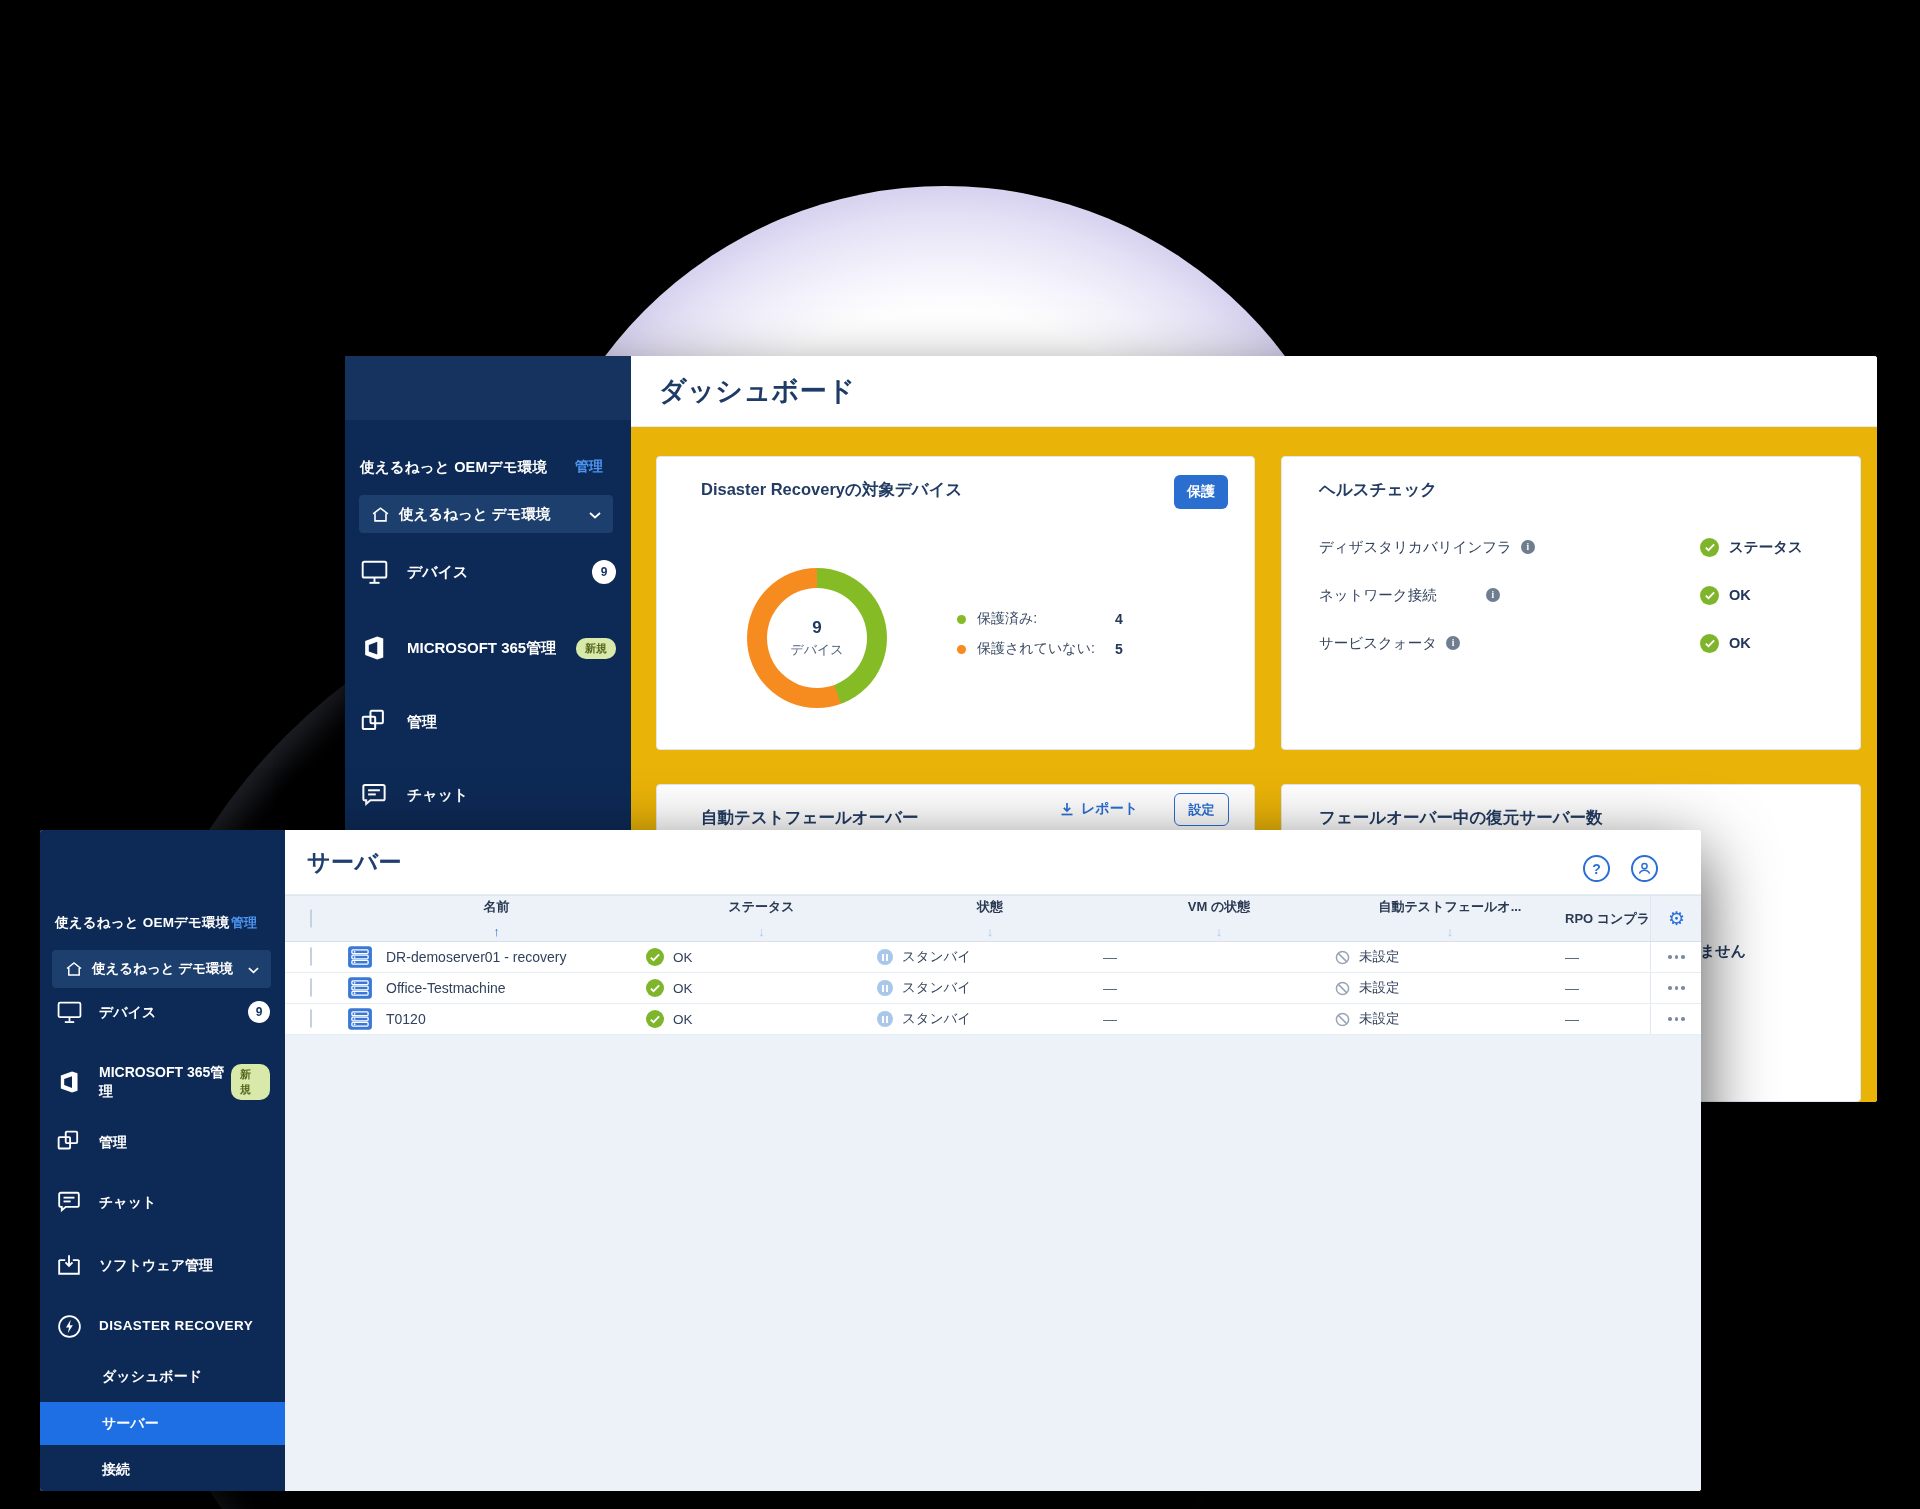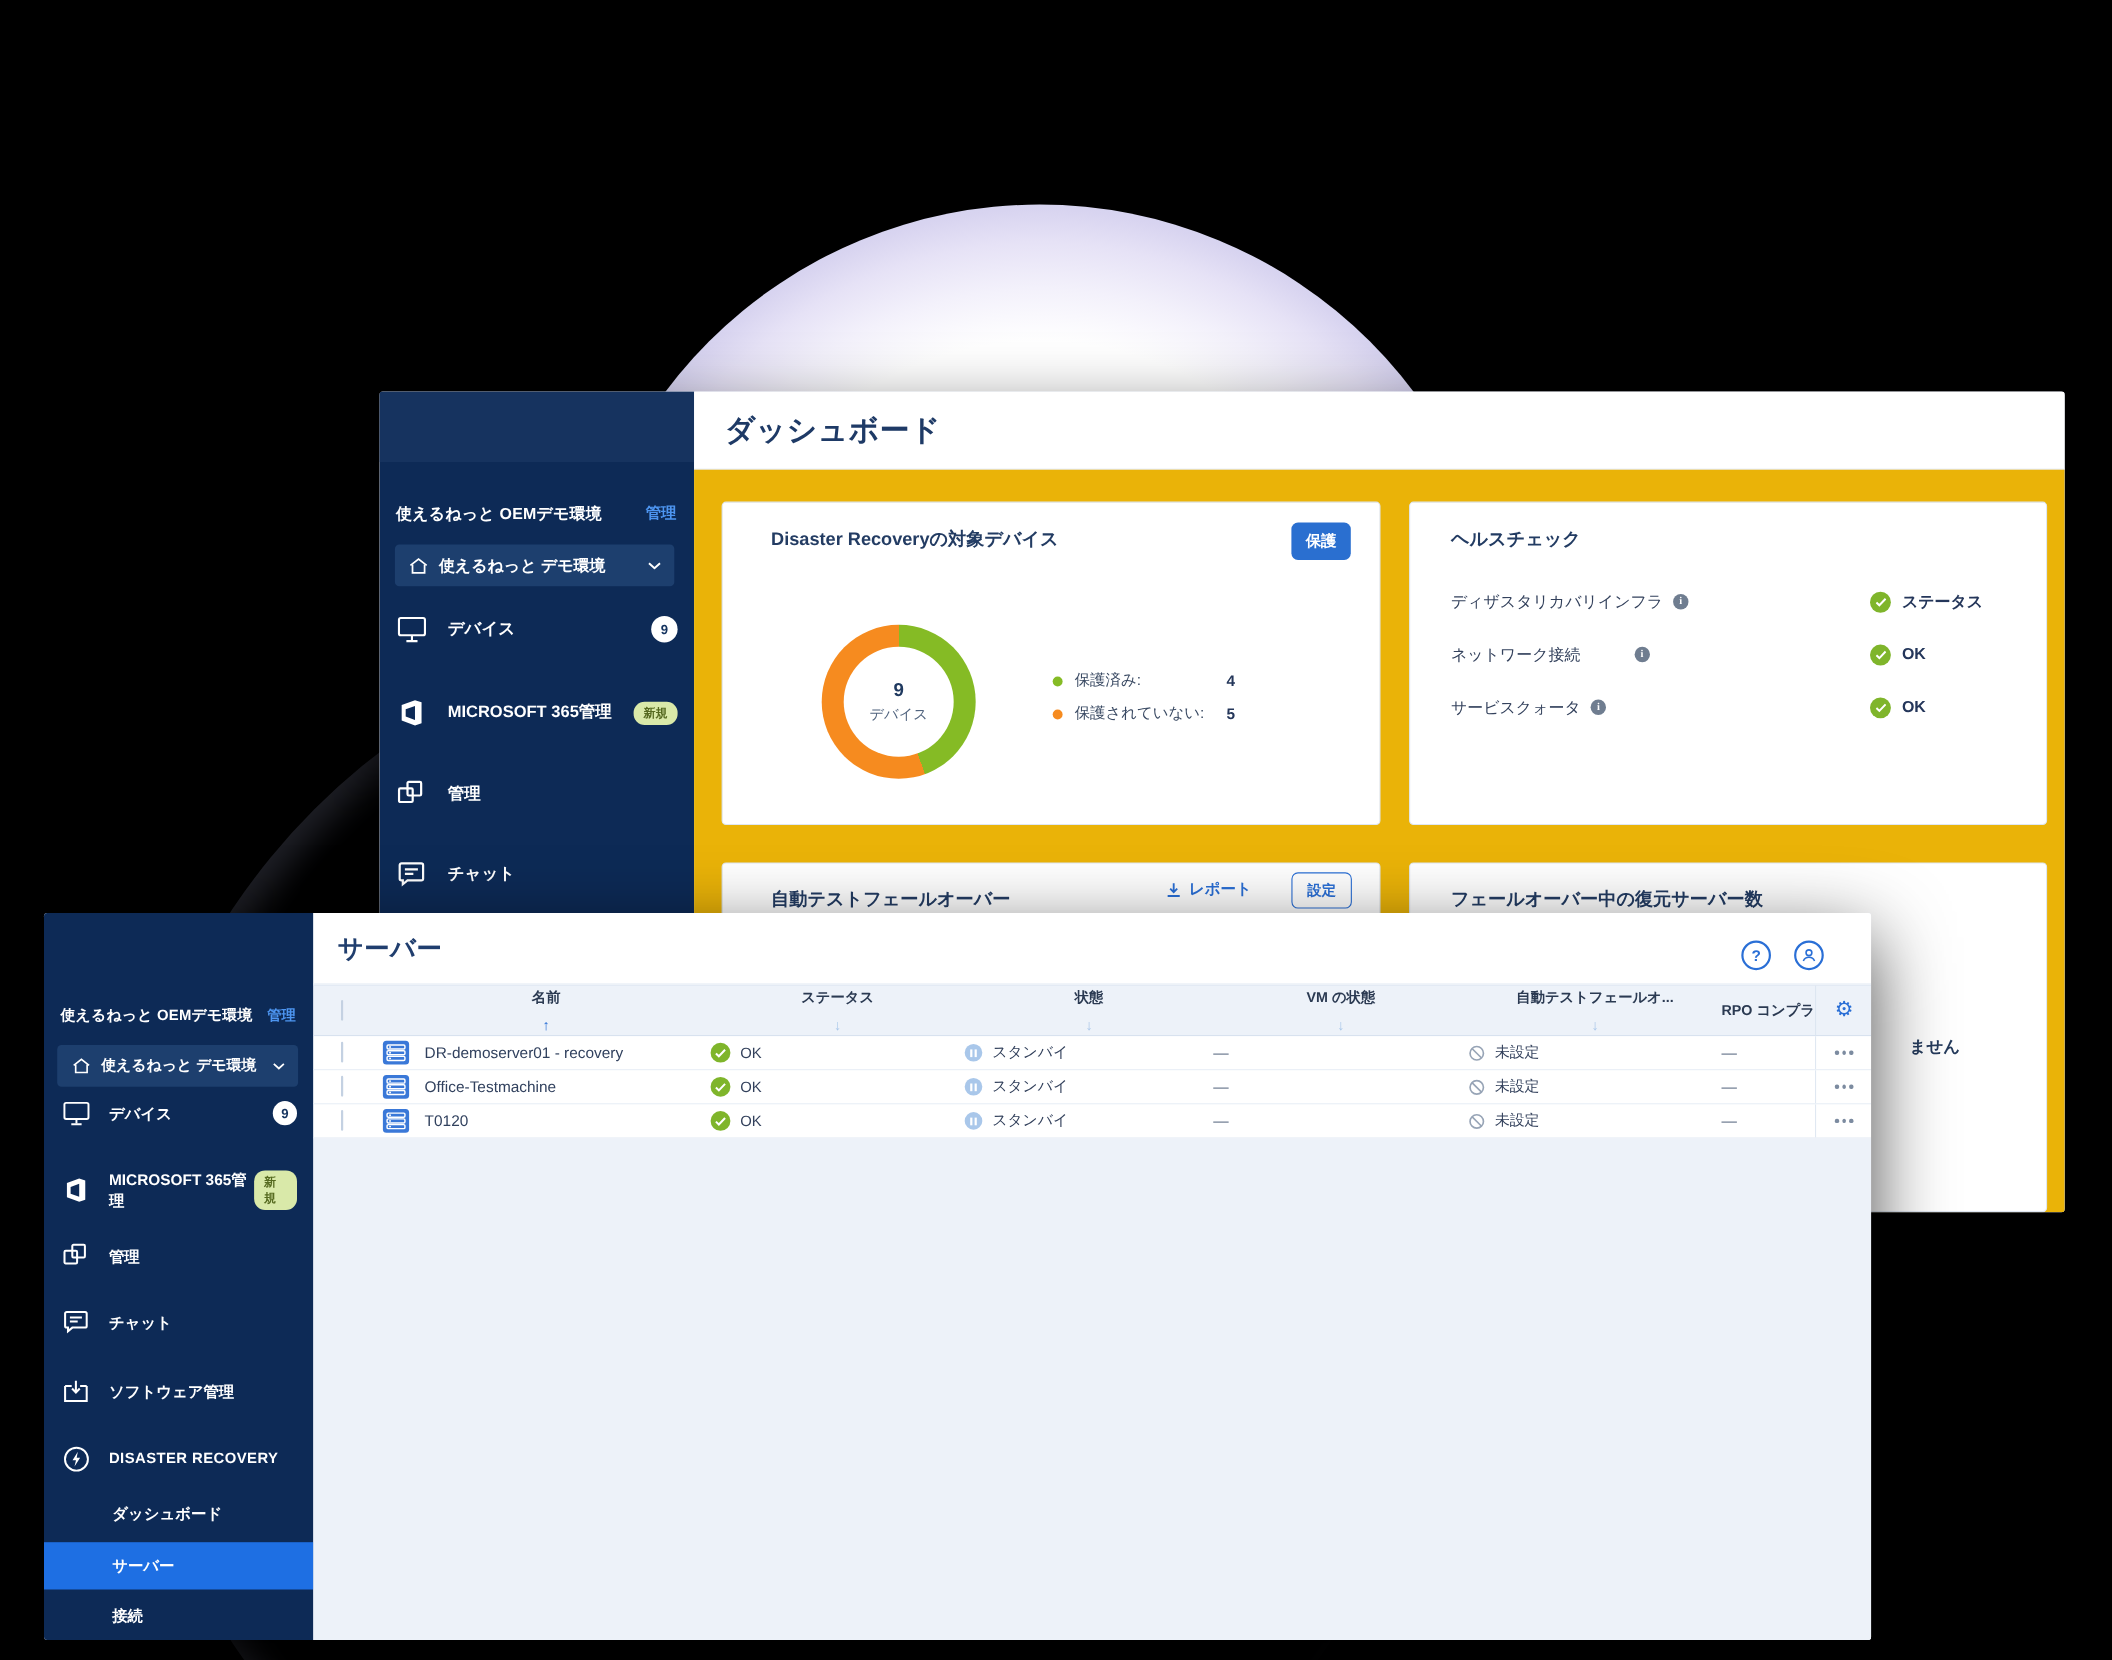--- a/index.html
+++ b/index.html
@@ -22,21 +22,21 @@
     box-shadow:0 18px 60px rgba(0,0,0,.55); background:#EDF2F9; }
   .win-front { left:40px; top:830px; width:1661px; height:661px; z-index:2;
     box-shadow:0 22px 70px rgba(0,0,0,.7); background:#EDF2F9; }
 
   
   .sidebar { position:absolute; left:0; top:0; bottom:0; background:#0D2A56; color:#fff; }
   .sb-back { width:286px; }
   .sb-front { width:245px; }
   .sb-band { position:absolute; left:0; right:0; top:0; height:64px; background:#16335F; }
   .sb-abs { position:absolute; left:0; right:0; }
-  .sb-org { display:flex; align-items:center; justify-content:space-between; padding:0 16px 0 15px; height:22px; }
+  .sb-org { display:flex; align-items:center; justify-content:space-between; padding:0 28px 0 15px; height:22px; }
   .sb-org-label { font-size:14.5px; font-weight:700; color:#fff; letter-spacing:.2px; }
   .sb-org-link { font-size:14px; font-weight:700; color:#4D95F0; cursor:pointer; }
   .sb-workspace { margin:0 18px 0 14px; height:38px; background:#1D3F6E; border-radius:4px;
     display:flex; align-items:center; padding:0 12px; cursor:pointer; }
   .sb-workspace .ws-label { flex:1; margin-left:9px; font-size:14.5px; font-weight:700; color:#fff; }
   .sb-item { display:flex; align-items:center; padding:0 15px 0 15px; cursor:pointer; }
   .sb-icon { width:28px; height:28px; flex:0 0 28px; display:flex; align-items:center; justify-content:center; }
   .sb-label { margin-left:19px; font-size:15px; font-weight:700; color:#fff; line-height:1.35; }
   .badge-count { margin-left:auto; width:24px; height:24px; border-radius:50%; background:#fff;
     color:#14335F; font-size:12px; font-weight:700; display:flex; align-items:center; justify-content:center; }
@@ -72,21 +72,21 @@
   .hc-label { font-size:14.5px; color:#33415C; }
   .info-dot { width:14px; height:14px; border-radius:50%; background:#6F7D90; color:#fff; font-size:9.5px; font-weight:700;
     display:flex; align-items:center; justify-content:center; margin-left:9px; font-family:"Liberation Serif",serif; cursor:pointer; }
   .hc-status { position:absolute; left:381px; display:flex; align-items:center; }
   .hc-status-text { margin-left:10px; font-size:14.5px; font-weight:700; color:#24365A; }
   .check-circle { width:19px; height:19px; border-radius:50%; background:#7FB52B; display:flex; align-items:center; justify-content:center; }
   .report-link { position:absolute; left:403px; top:15px; display:flex; align-items:center; gap:7px;
     color:#2A6FD6; font-size:14px; font-weight:700; cursor:pointer; }
   .btn-outline { position:absolute; right:25px; top:8px; width:55px; height:33px; background:#fff; color:#2A6FD6;
     font-size:13px; font-weight:700; border:1.5px solid #2A6FD6; border-radius:6px; cursor:pointer; }
-  .clipped-msg { position:absolute; left:418px; top:157px; font-size:15px; font-weight:700; color:#253B5C;margin-left:36px; }
+  .clipped-msg { position:absolute; left:418px; top:157px; font-size:15px; font-weight:700; color:#253B5C; }
 
   
   .fr-main { position:absolute; left:245px; top:0; right:0; bottom:0; display:flex; flex-direction:column; background:#EDF2F9; }
   .fr-titlebar { height:65px; background:#fff; border-bottom:1px solid #E7EDF5; position:relative; display:flex; align-items:center; }
   .fr-title { margin-left:22px; font-size:23px; font-weight:700; color:#203E6E; letter-spacing:.5px; }
   .round-icon { position:absolute; top:25px; width:27px; height:27px; border:2px solid #2A6FD6; border-radius:50%;
     display:flex; align-items:center; justify-content:center; cursor:pointer; background:#fff; }
   .help-pos { right:91px; } .acct-pos { right:43px; }
   .help-q { font-size:14px; font-weight:700; color:#2A6FD6; }
   .fr-tabs { height:68px; background:#fff; border-bottom:1px solid #DFE8F2; position:relative; display:flex; align-items:center; }

